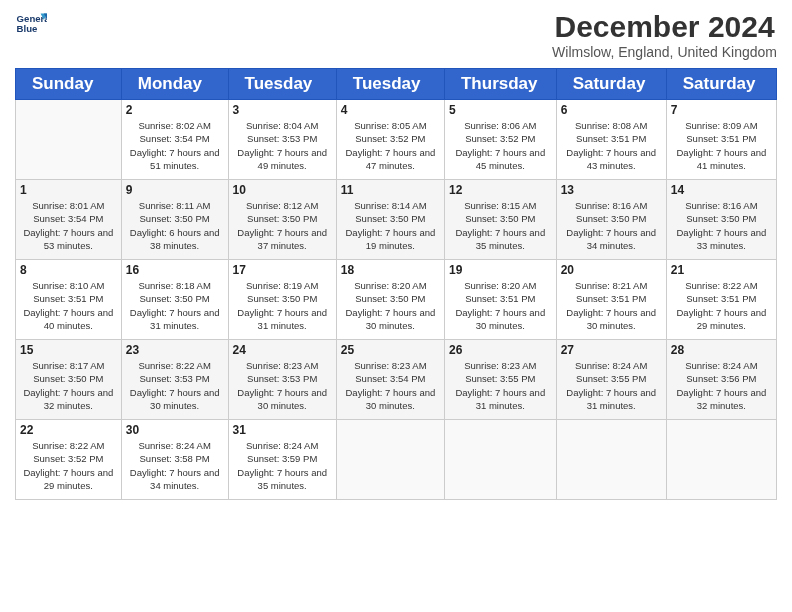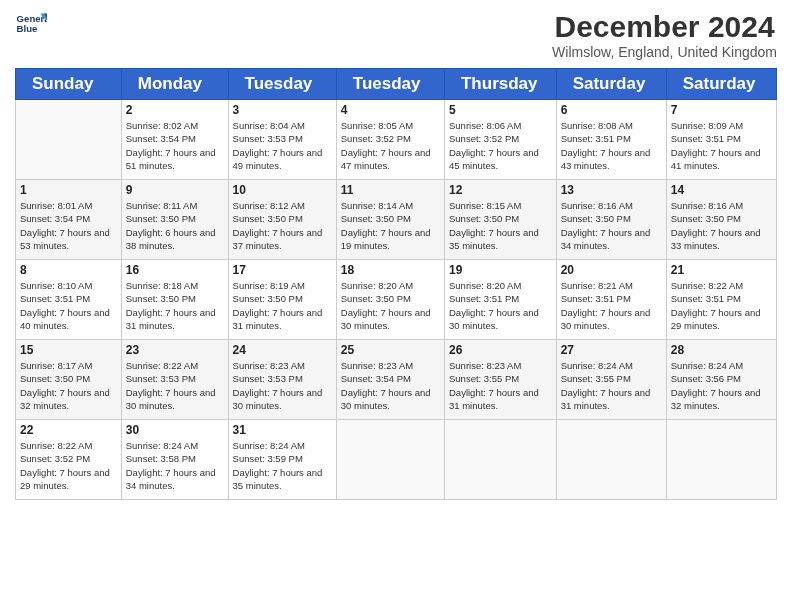--- a/index.html
+++ b/index.html
@@ -71,20 +71,21 @@
       font-size: 12px;
       font-weight: bold;
       color: #222;
       display: block;
       margin-bottom: 2px;
     }
     .day-info {
       font-size: 9.5px;
       color: #333;
       line-height: 1.4;
+      text-align: center;
     }
     .empty-cell {
       background: #f9f9f9 !important;
     }
   </style>
 </head>
 <body>
 
 <div class="container">
   <div class="header">

